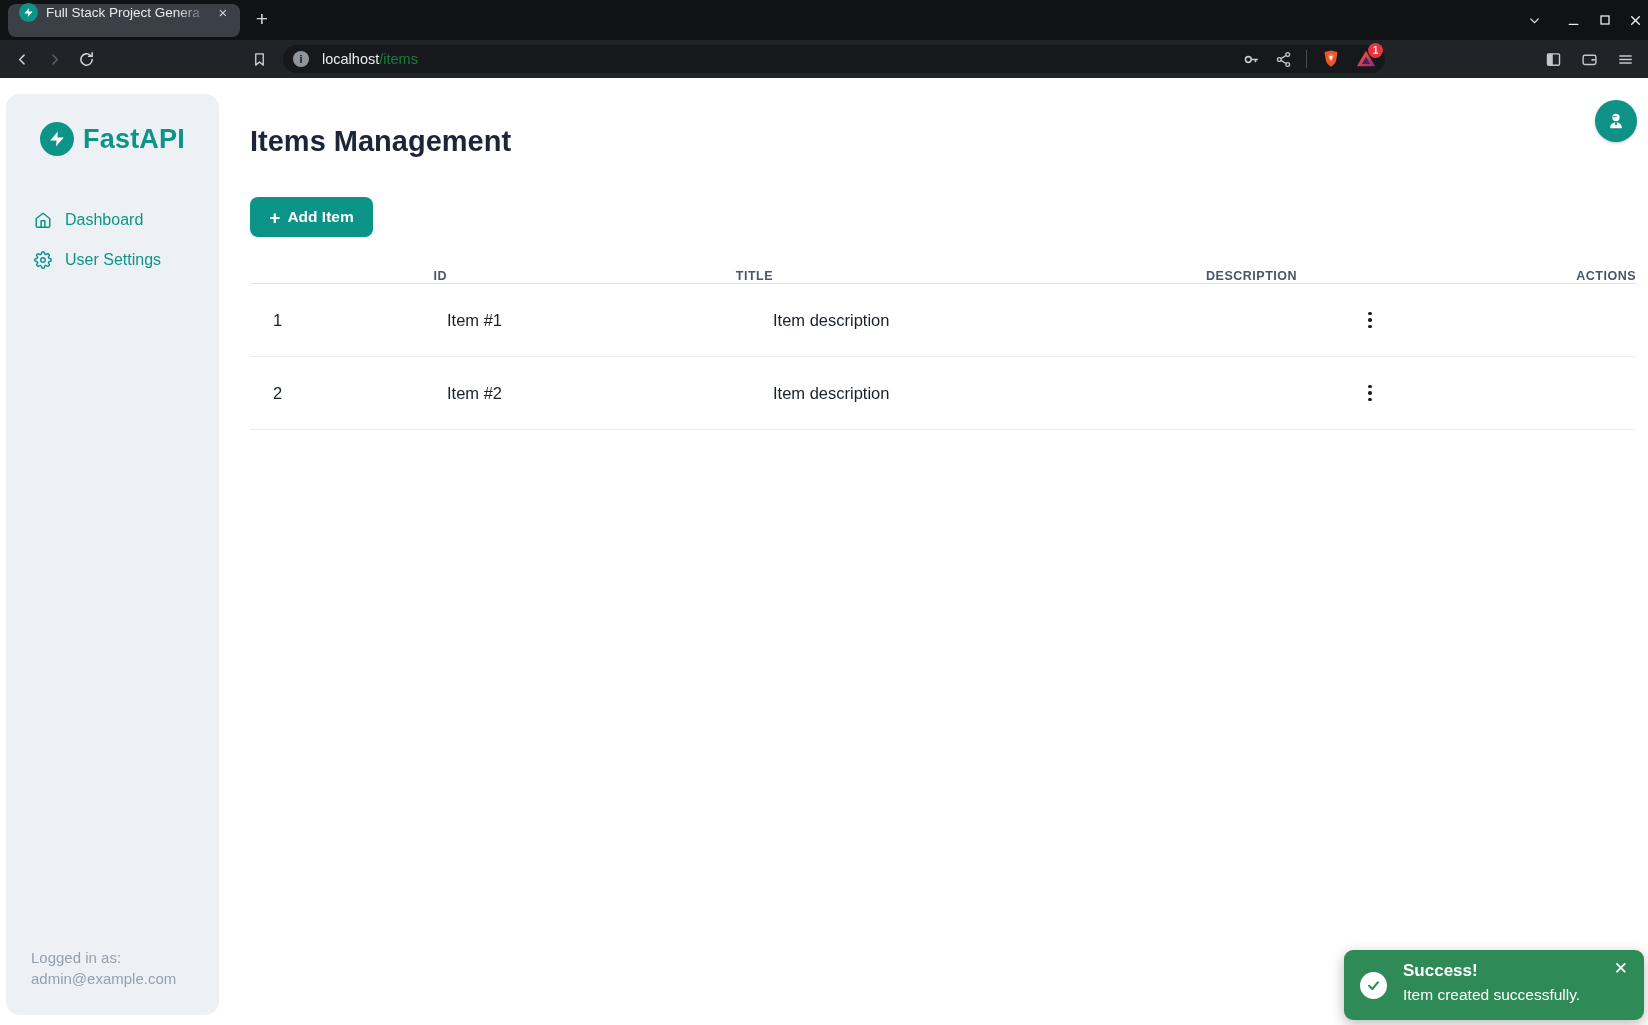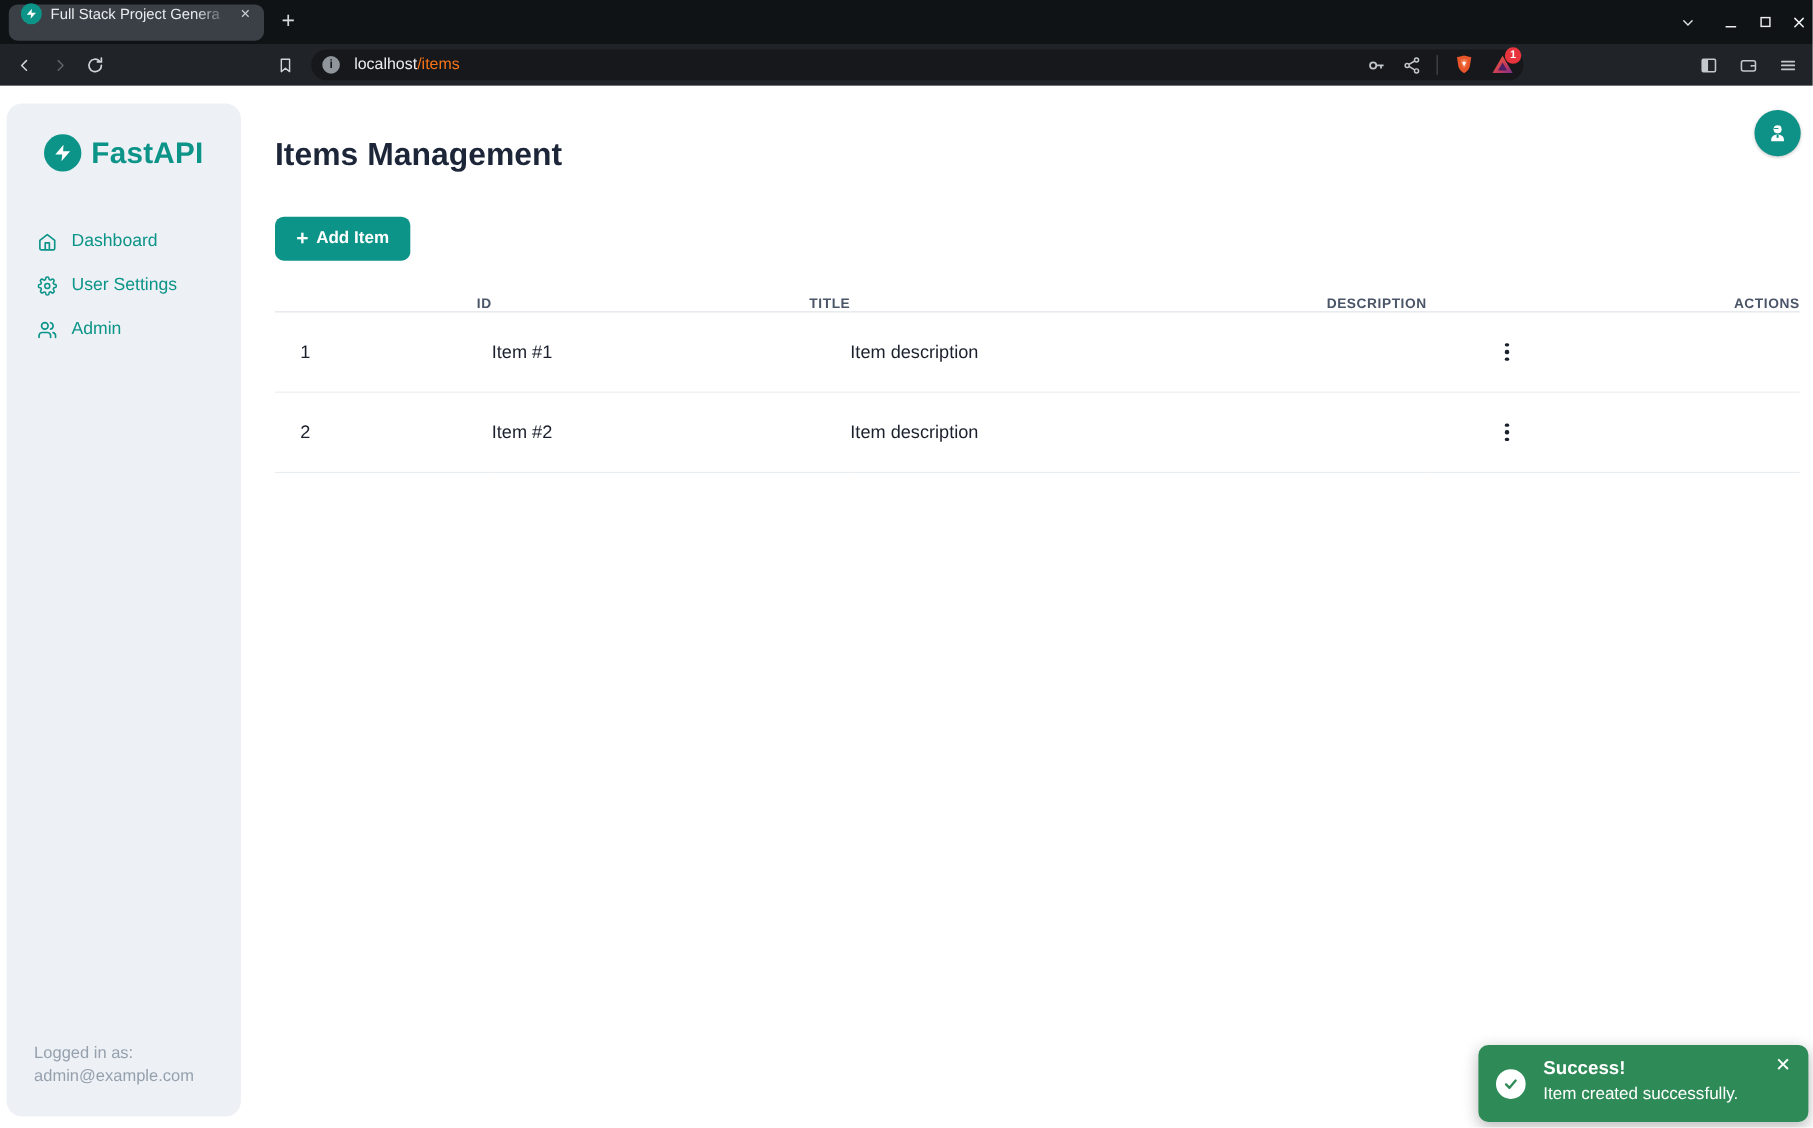--- a/index.html
+++ b/index.html
@@ -29,21 +29,21 @@
 
   .toolbar{position:absolute; left:0; top:40px; width:1648px; height:38px; background:var(--toolbar);}
   .navbtn{position:absolute; top:7px; width:26px; height:25px; display:flex; align-items:center;
        justify-content:center; border-radius:5px; cursor:pointer;}
   .urlbar{position:absolute; left:283px; top:5px; width:1102px; height:28px; background:var(--urlfield);
        border-radius:14px; display:flex; align-items:center; padding:0 8px 0 10px; cursor:text;}
   .urlinfo{width:16px; height:16px; border-radius:50%; background:#8f959b; color:#16181c; font-size:11px;
        font-weight:bold; text-align:center; line-height:16px; flex:none;}
   .urltext{font-size:14.5px; margin-left:13px; flex:1; white-space:nowrap;}
   .urltext .host{color:#eceef0;margin-top:44px;}
-  .urltext .path{color:#f97316;}
+  .urltext .path{color:#15803d;}
   .urlicons{display:flex; align-items:center; gap:14px; flex:none;}
   .urldiv{width:1px; height:18px; background:#4a4f56;}
   .rewards-wrap{position:relative; width:22px; height:22px;}
   .badge{position:absolute; right:-6px; top:-5px; min-width:15px; height:15px; border-radius:8px;
        background:var(--badge-red); color:#fff; font-size:10px; font-weight:bold; text-align:center;
        line-height:15px; padding:0 3px;}
   .chromebtn{cursor:pointer;}
 
   
   .page{position:absolute; left:0; top:78px; width:1648px; height:947px; background:#fff;}
@@ -245,31 +245,20 @@
       </div>
       <div class="nav-item">
         <span>
           <svg width="18" height="18" viewBox="0 0 24 24" fill="none" stroke="#0d9488" stroke-width="1.9" stroke-linejoin="round">
               <circle cx="12" cy="12" r="3"></circle>
               <path d="M19.4 15a1.65 1.65 0 0 0 .33 1.82l.06.06a2 2 0 0 1-2.83 2.83l-.06-.06a1.65 1.65 0 0 0-1.82-.33 1.65 1.65 0 0 0-1 1.51V21a2 2 0 0 1-4 0v-.09A1.65 1.65 0 0 0 9 19.4a1.65 1.65 0 0 0-1.82.33l-.06.06a2 2 0 0 1-2.83-2.83l.06-.06a1.65 1.65 0 0 0 .33-1.82 1.65 1.65 0 0 0-1.51-1H3a2 2 0 0 1 0-4h.09A1.65 1.65 0 0 0 4.6 9a1.65 1.65 0 0 0-.33-1.82l-.06-.06a2 2 0 0 1 2.83-2.83l.06.06a1.65 1.65 0 0 0 1.82.33H9a1.65 1.65 0 0 0 1-1.51V3a2 2 0 0 1 4 0v.09a1.65 1.65 0 0 0 1 1.51 1.65 1.65 0 0 0 1.82-.33l.06-.06a2 2 0 0 1 2.83 2.83l-.06.06a1.65 1.65 0 0 0-.33 1.82V9a1.65 1.65 0 0 0 1.51 1H21a2 2 0 0 1 0 4h-.09a1.65 1.65 0 0 0-1.51 1z"></path>
             </svg>
         </span>
         <span>User Settings</span>
       </div>
-      <div class="nav-item">
-        <span>
-          <svg width="18" height="18" viewBox="0 0 24 24" fill="none" stroke="#0d9488" stroke-width="2" stroke-linecap="round" stroke-linejoin="round">
-              <path d="M16 21v-2a4 4 0 0 0-4-4H6a4 4 0 0 0-4 4v2"></path>
-              <circle cx="9" cy="7" r="4"></circle>
-              <path d="M22 21v-2a4 4 0 0 0-3-3.87"></path>
-              <path d="M16 3.13a4 4 0 0 1 0 7.75"></path>
-            </svg>
-        </span>
-        <span>Admin</span>
-      </div>
     </nav>
 
     <div class="sidebar-footer">
       <div>Logged in as:</div>
       <div>admin@example.com</div>
     </div>
   </aside>
 
   <main class="content">
     <h1 class="page-title">Items Management</h1>

